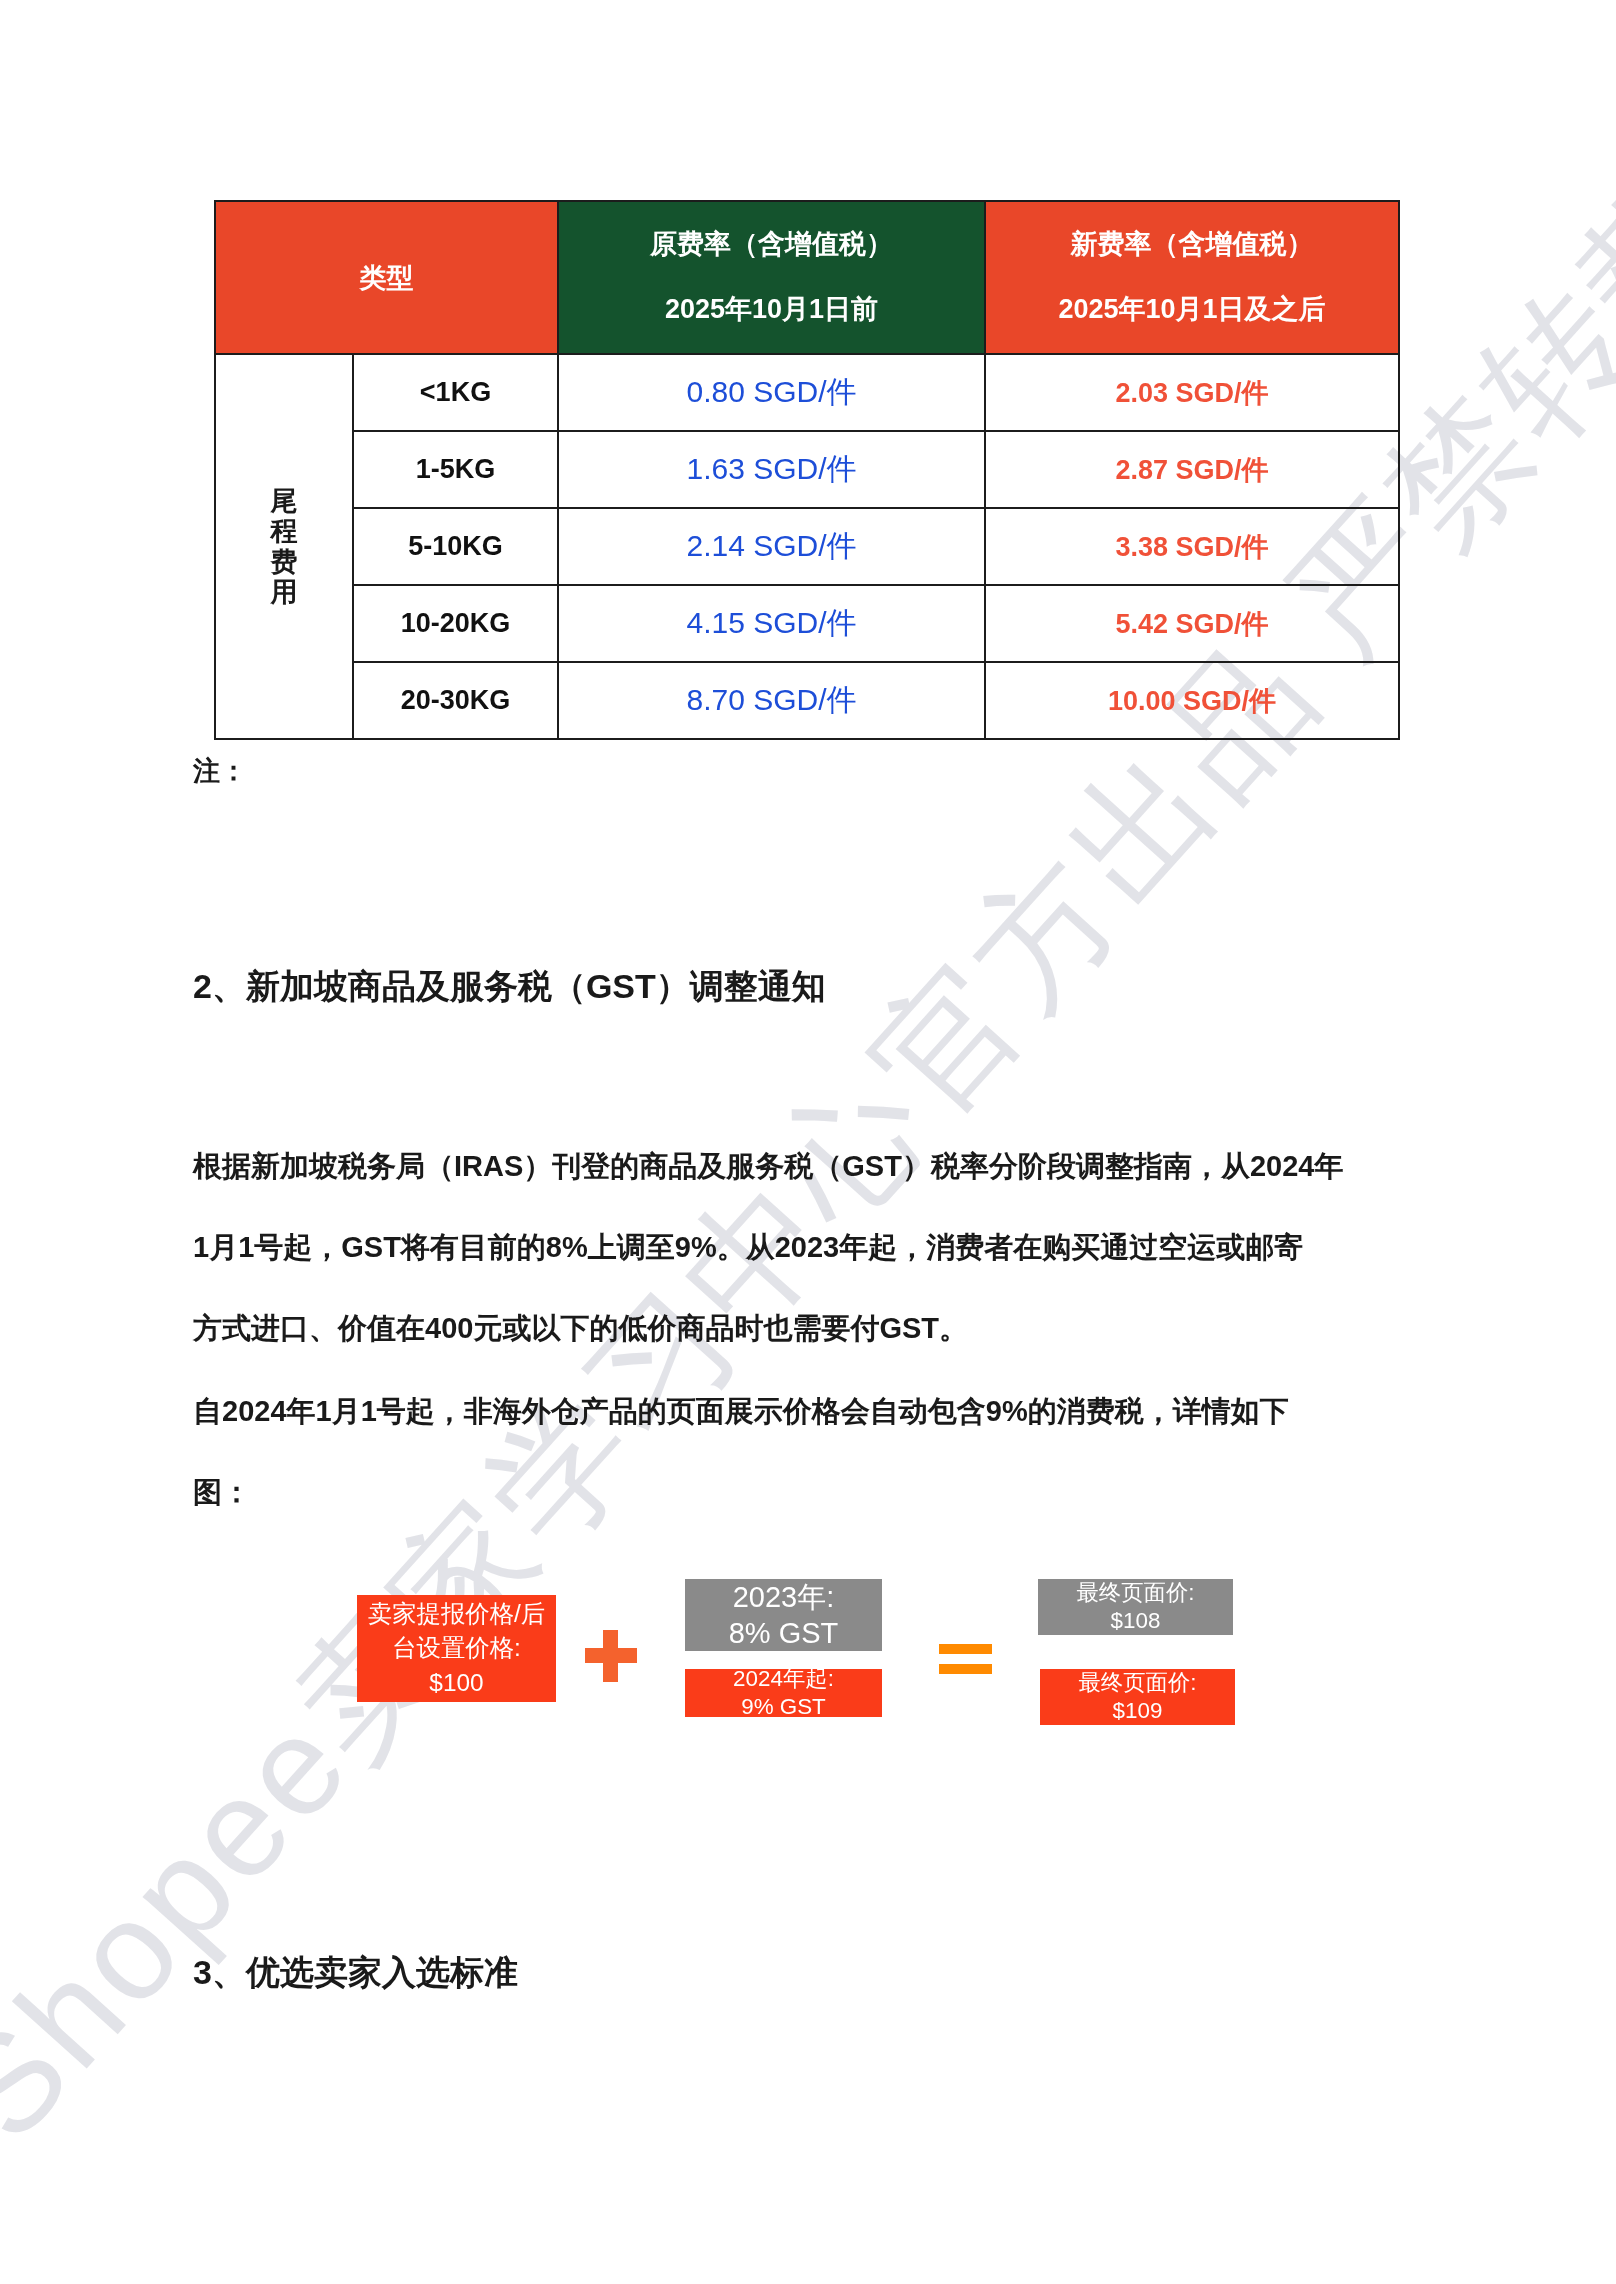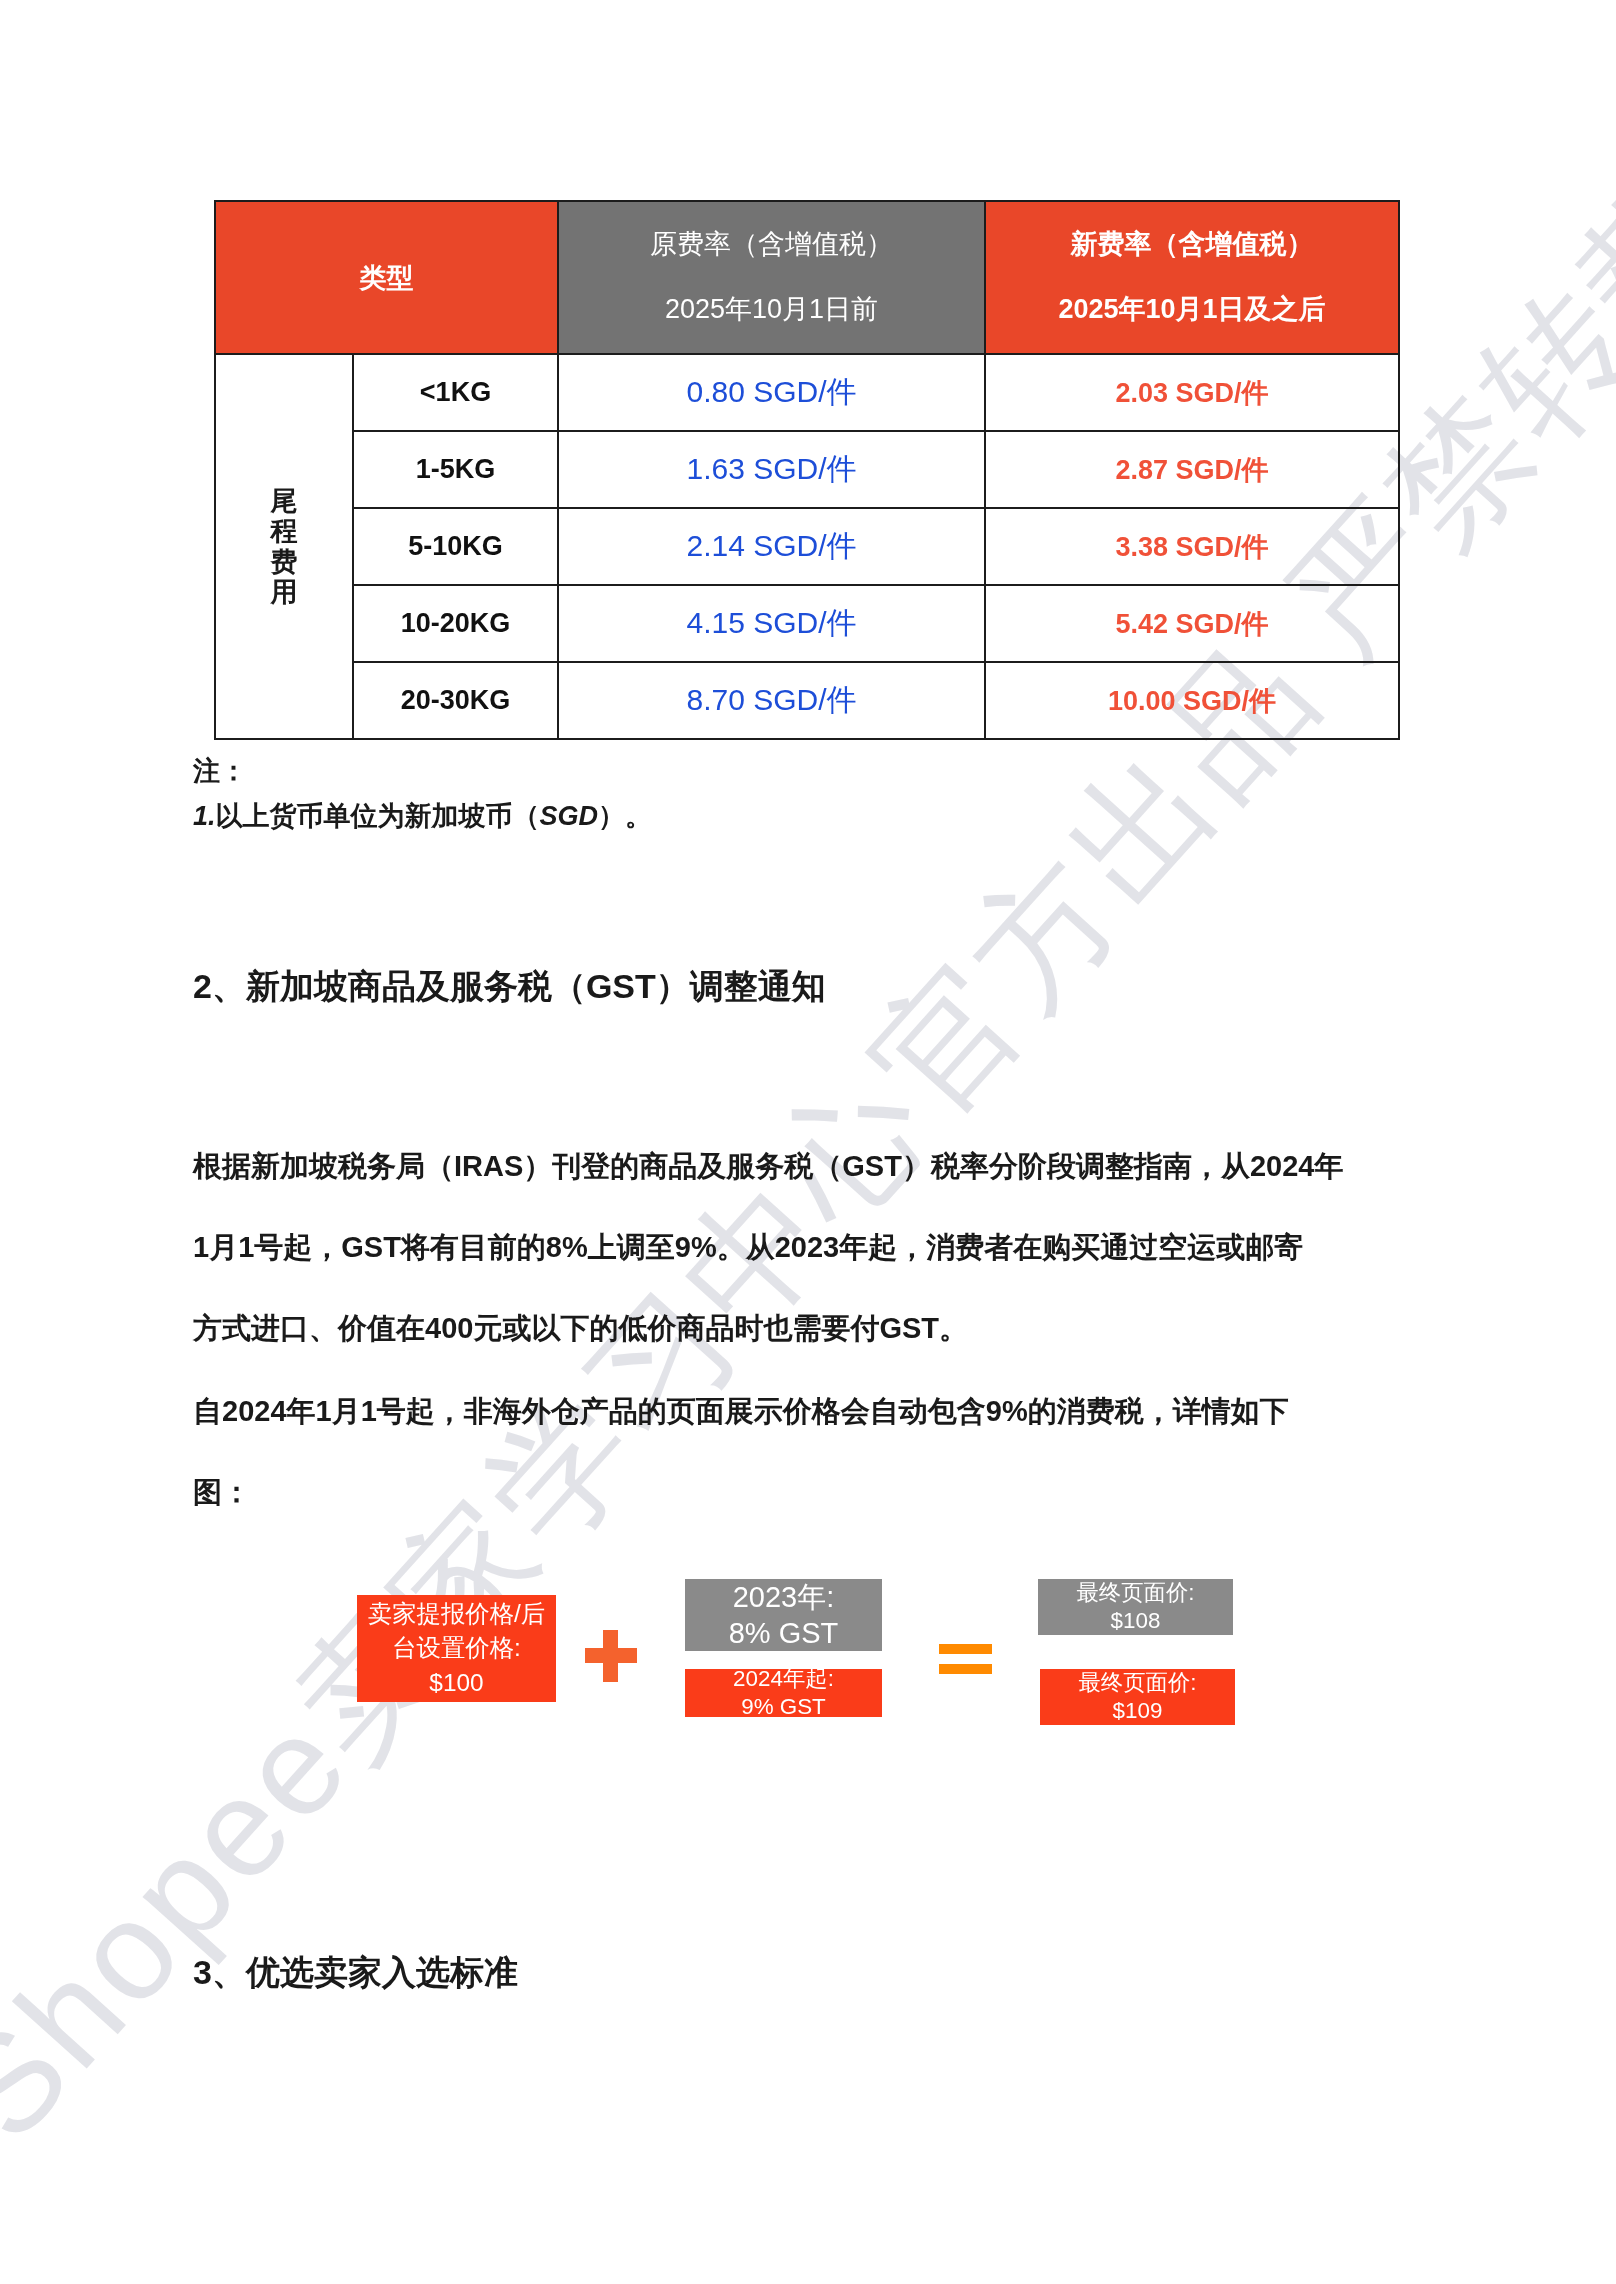--- a/index.html
+++ b/index.html
@@ -13,21 +13,21 @@
     font-size:139px;letter-spacing:5.4px;font-weight:400;white-space:nowrap;
     color:rgba(185,188,200,0.42);}
 
   
   .fee-table-wrap{left:214px;top:200px;}
   table.fee{border-collapse:collapse;table-layout:fixed;width:1184px;border:2.7px solid #1c1c1c;}
   table.fee th,table.fee td{border:2px solid #1c1c1c;text-align:center;vertical-align:middle;padding:0;}
   tr.hdr{height:153px;}
   tr.data{height:77px;}
   th.h-orange{background:#e94729;color:#fff;font-size:27px;font-weight:700;}
-  th.h-gray{background:#737373;color:#fff;font-size:27px;font-weight:400;}
+  th.h-gray{background:#14532d;color:#fff;font-size:27px;font-weight:700;}
   .hdr-line{display:block;line-height:1.1;}
   .hdr-line1{margin-bottom:35px;}
   td.merged{font-size:27px;font-weight:700;border-radius:8px;}
   td.merged .vtxt{width:30px;margin:0 auto;line-height:1.12;word-break:break-all;text-align:center;}
   td.wcell{font-size:27px;font-weight:700;color:#111;}
   td.oldcell{font-size:30px;font-weight:400;color:#1d4ed8;}
   td.newcell{font-size:27px;font-weight:700;color:#f05138;}
 
   
   .notes{left:193px;top:749px;width:1255px;font-size:27px;font-weight:600;}
@@ -120,21 +120,20 @@
         <td class="wcell">20-30KG</td>
         <td class="oldcell">8.70 SGD/件</td>
         <td class="newcell">10.00 SGD/件</td>
       </tr>
     </tbody>
       </table>
   </div>
 
   <div class="layer notes">
     <div class="nline">注：</div>
-    <div class="nline"><span class="ital">1.</span><span>以上货币单位为新加坡币（</span><span class="ital">SGD</span><span>）。</span></div>
   </div>
 
   <div class="layer h2">2、新加坡商品及服务税（GST）调整通知</div>
 
   <div class="layer para para1">
     <div class="pline">根据新加坡税务局（IRAS）刊登的商品及服务税（GST）税率分阶段调整指南，从2024年</div>
     <div class="pline"><span>1月1号起，GST将有目前的8%上调至</span><span class="b">9%</span><span>。从2023年起，消费者在购买通过空运或邮寄</span></div>
     <div class="pline">方式进口、价值在400元或以下的低价商品时也需要付GST。</div>
   </div>
 

